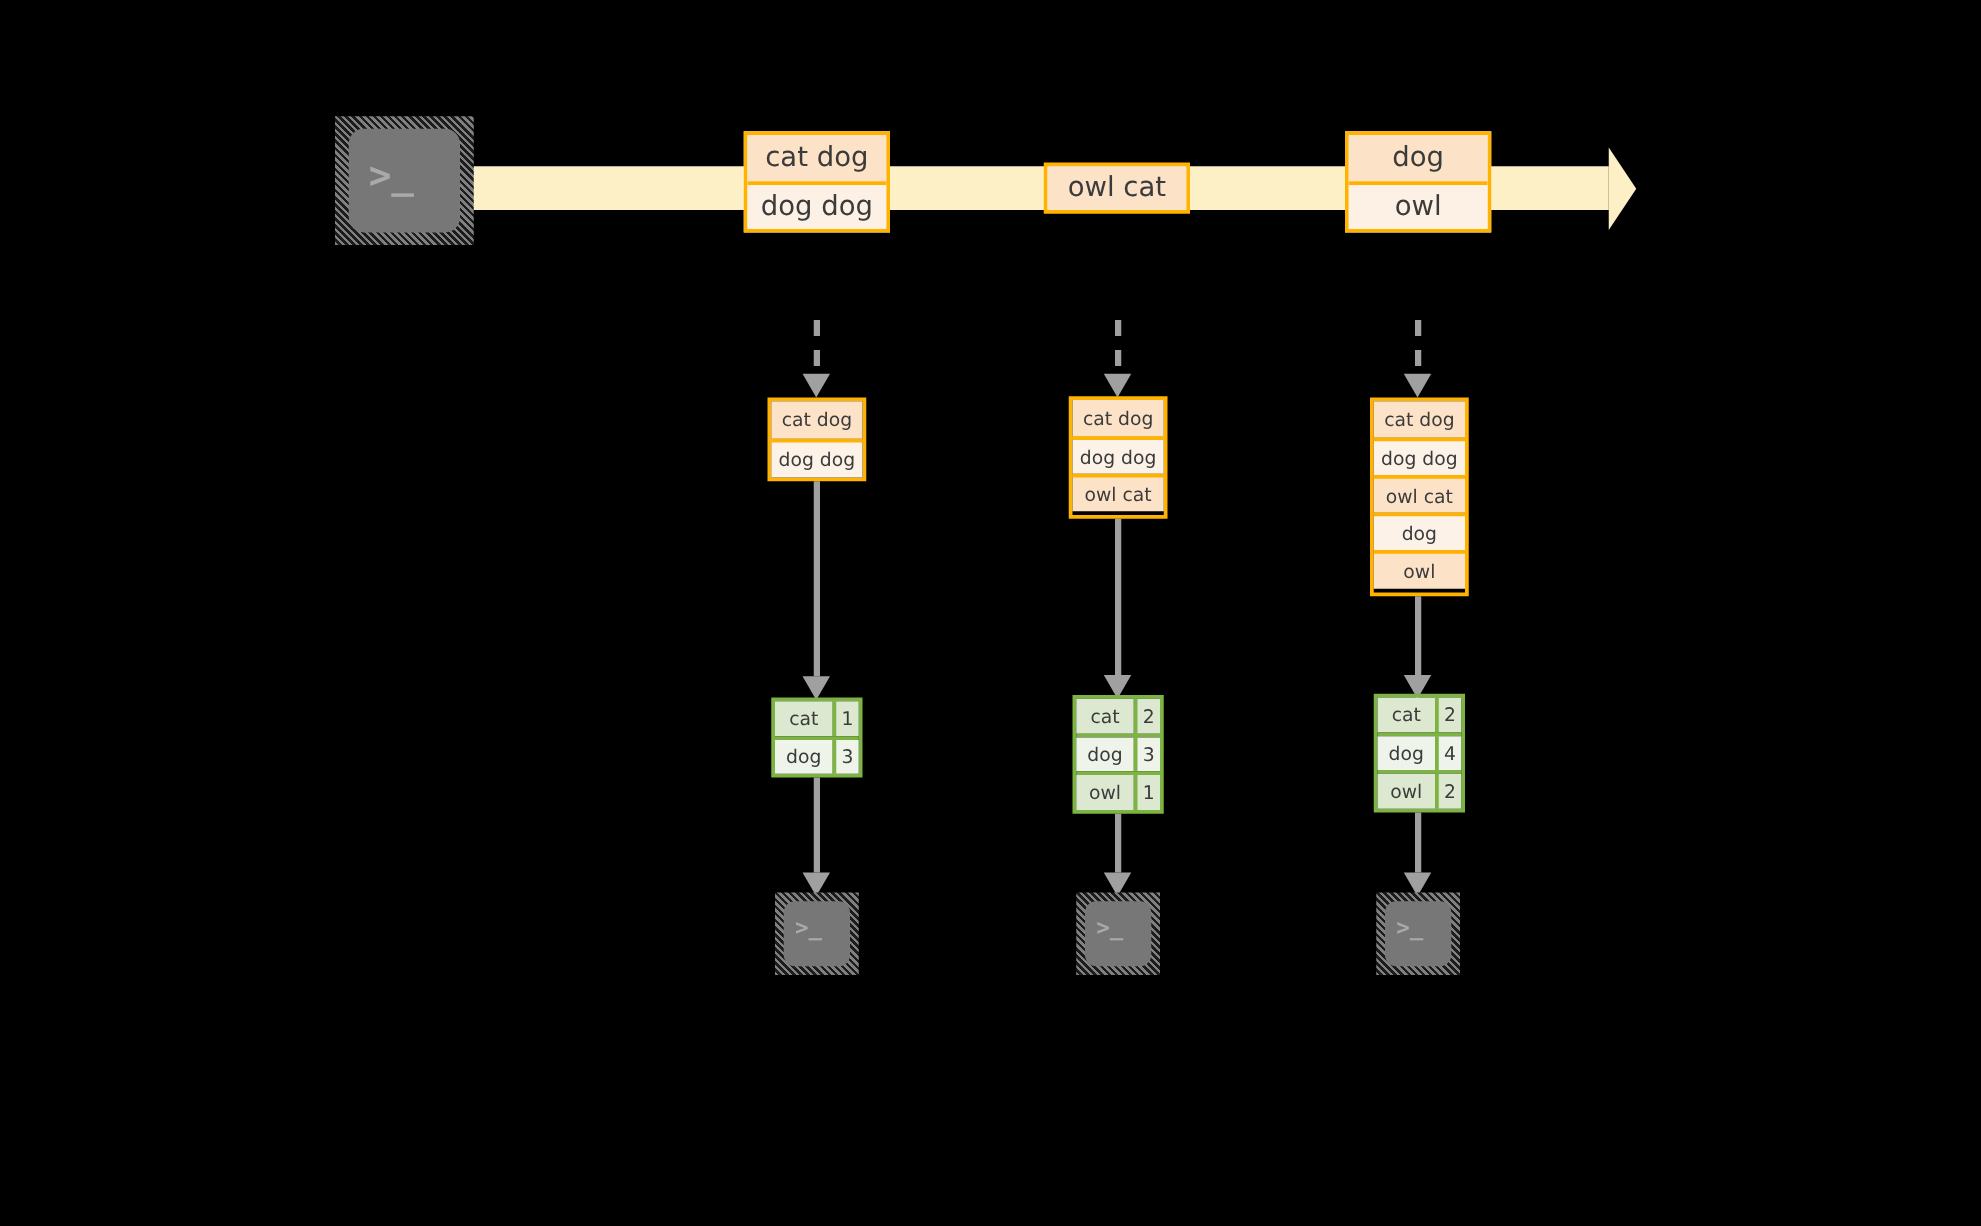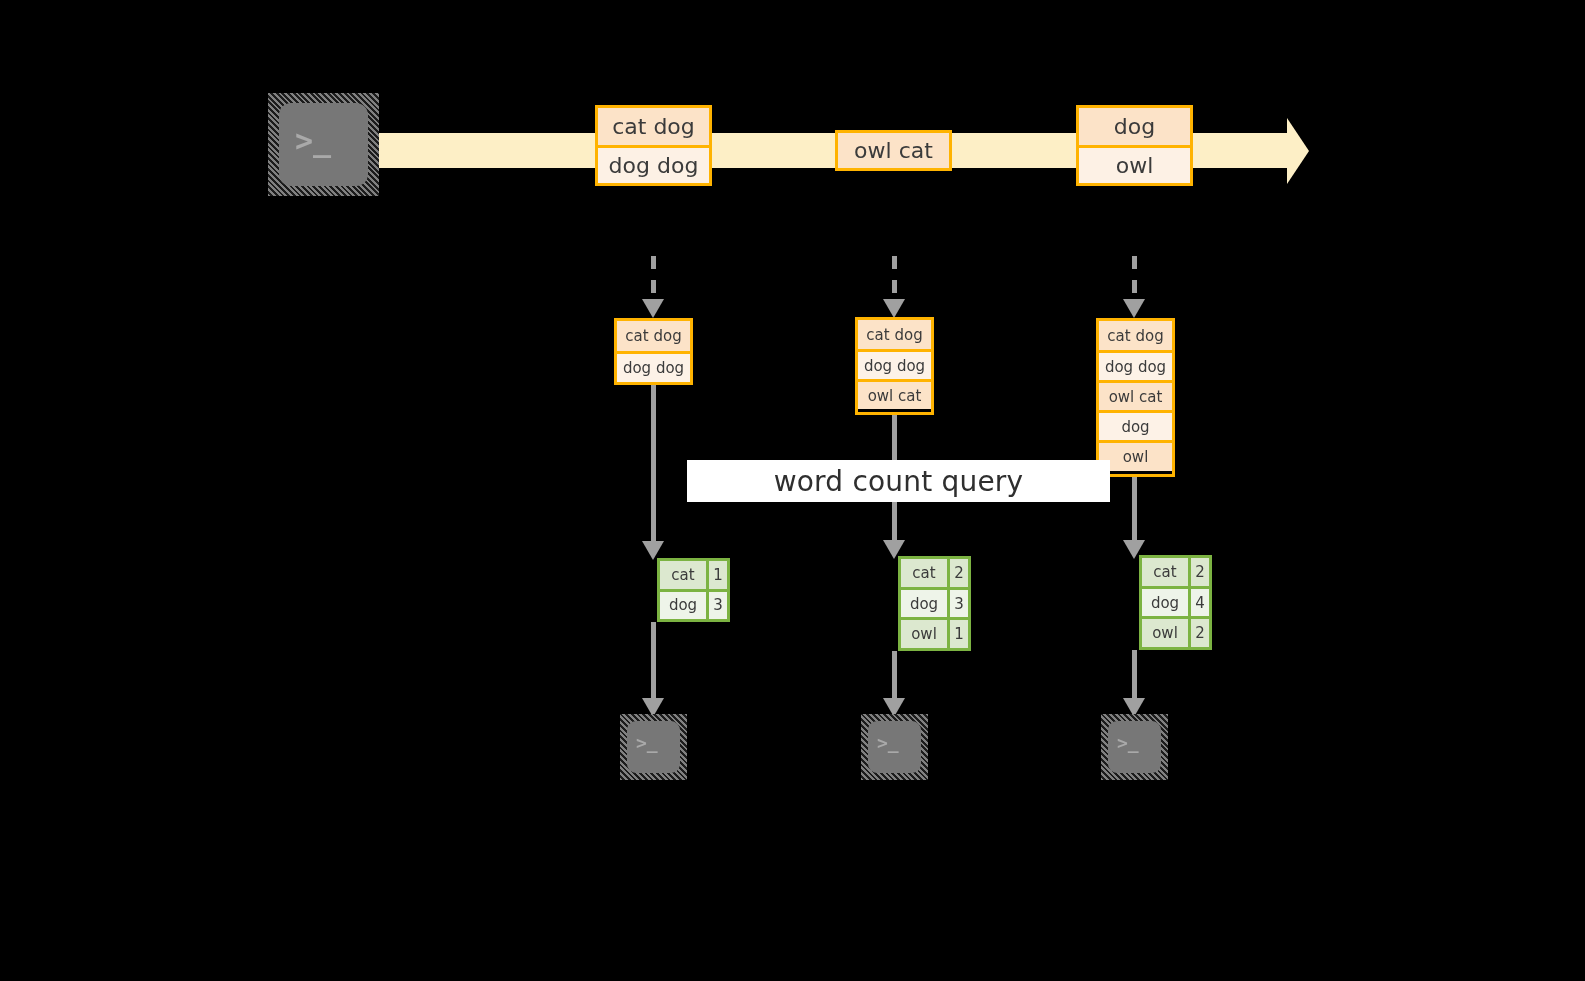--- a/index.html
+++ b/index.html
@@ -96,21 +96,20 @@
   .snap-row.light { background: #FDF2E7; }
   .snap-row + .snap-row { border-top: 3px solid #FFB300; }
 
   
   .res-table {
     position: absolute;
     box-sizing: border-box;
     border: 3px solid #7CB342;
     display: flex;
     flex-direction: column;
-    margin-left: 40px;
   }
   .res-row {
     box-sizing: border-box;
     display: flex;
     flex: 1 1 0;
   }
   .res-row + .res-row { border-top: 3px solid #7CB342; }
   .res-cell {
     box-sizing: border-box;
     display: flex;
@@ -236,23 +235,20 @@
   </div>
   <div class="conn" style="left:888px; top:415px; width:13px; height:144px;">
     <div class="shaft-solid" style="left:4px; width:5px; height:125px;"></div>
     <div class="head" style="left:-5px; top:125px;"></div>
   </div>
   <div class="conn" style="left:1128px; top:477px; width:13px; height:82px;">
     <div class="shaft-solid" style="left:4px; width:5px; height:63px;"></div>
     <div class="head" style="left:-5px; top:63px;"></div>
   </div>
 
-  <div class="query-label" style="left:687px; top:460px; width:423px; height:42px; font-size:28px;">
-    <span>word count query</span>
-  </div>
 
   <div class="res-table" style="left:617px; top:558px; width:73px; height:64px;">
     <div class="res-row dark">
       <div class="res-cell key">cat</div>
       <div class="res-cell val">1</div>
     </div>
     <div class="res-row light">
       <div class="res-cell key">dog</div>
       <div class="res-cell val">3</div>
     </div>

